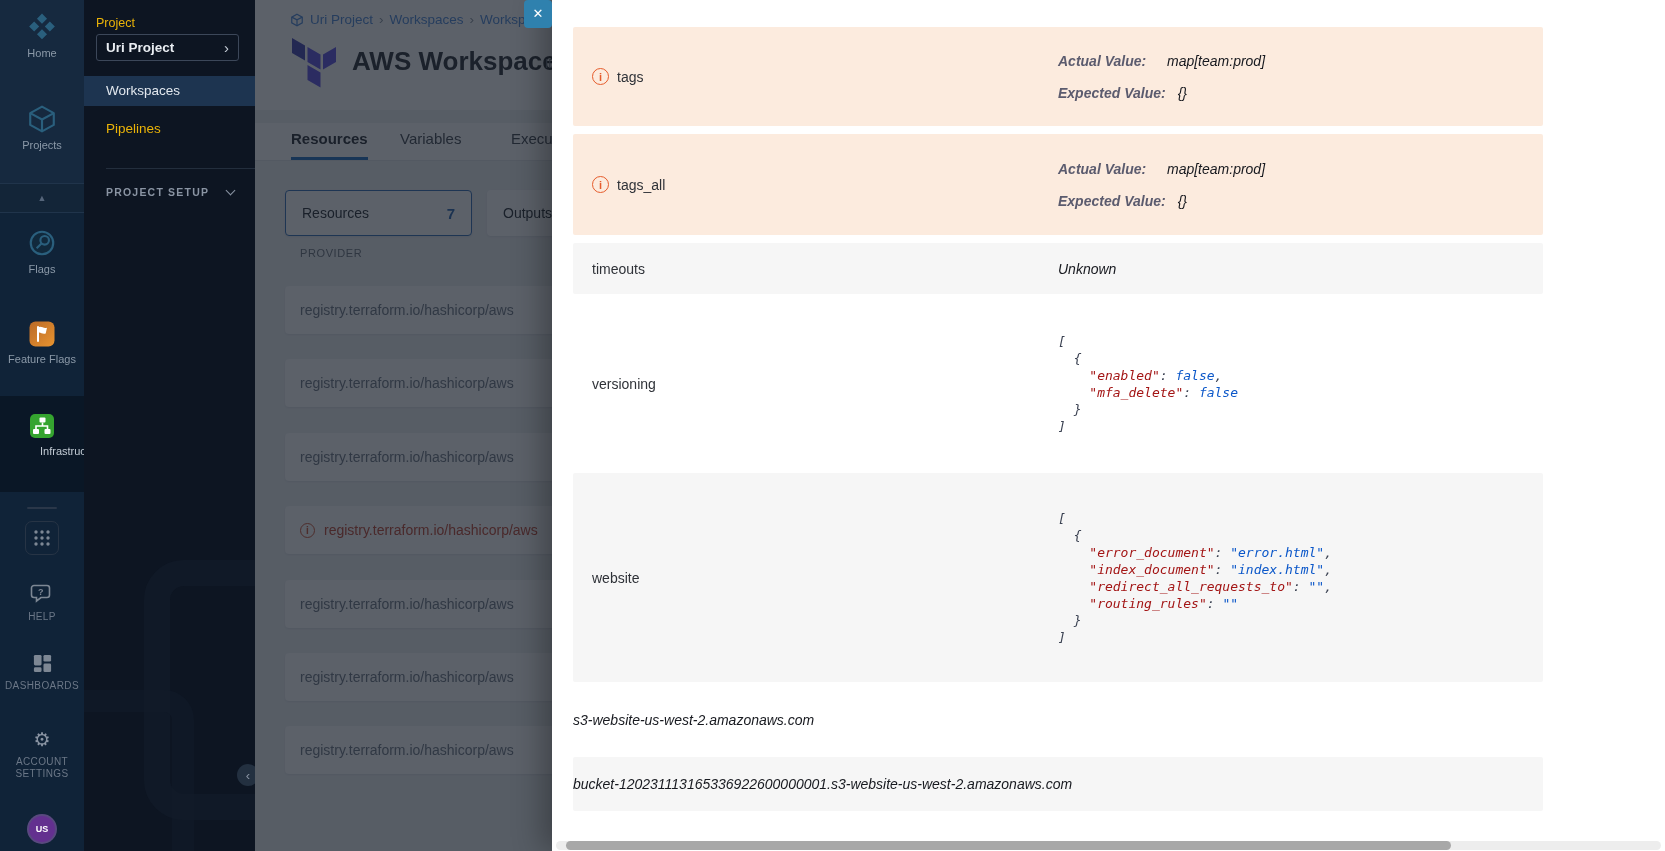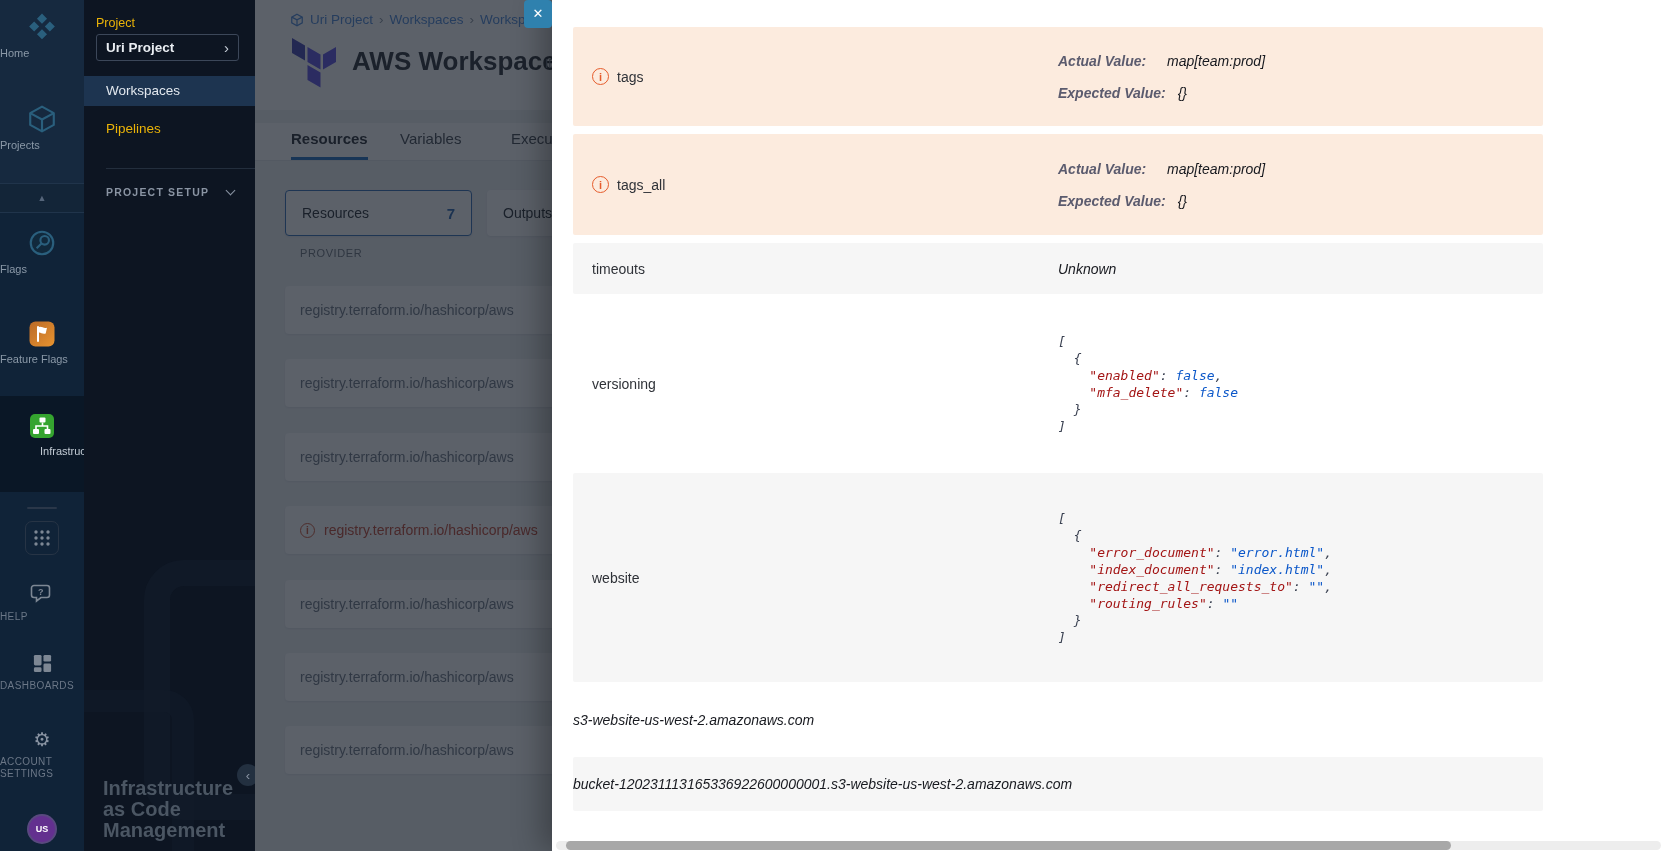--- a/index.html
+++ b/index.html
@@ -6,21 +6,21 @@
   html,body { width:1665px; height:851px; overflow:hidden; background:#0d1522;
     font-family:"Liberation Sans", sans-serif; }
   .app { position:relative; width:1665px; height:851px; overflow:hidden; }
 
   
   .modbar { position:absolute; left:0; top:0; width:84px; height:851px; background:#102338; z-index:2; }
   .modbar .sect-top { position:absolute; left:0; top:0; width:84px; height:183px; background:#16293f; }
   .modbar .sect-arrow { position:absolute; left:0; top:183px; width:84px; height:30px; background:#132538;
      border-top:1px solid #20344b; border-bottom:1px solid #20344b; color:#55657a; font-size:9px;
      display:flex; align-items:center; justify-content:center; }
-  .mod-item { position:absolute; width:84px; color:#8b99a8; font-size:11px; cursor:pointer; }
+  .mod-item { position:absolute; width:84px; text-align:center; color:#8b99a8; font-size:11px; cursor:pointer; }
   .mod-item .micon { display:flex; justify-content:center; margin-bottom:5px; }
   .mod-active-bg { position:absolute; left:0; top:396px; width:84px; height:96px; background:#0a1726; }
   .mod-label-bright { color:#c2cbd4;margin-left:40px; }
   .mod-dash-div { position:absolute; left:27px; top:507px; width:30px; height:2px; background:#2a3749; border-radius:2px; }
   .apps-box { position:absolute; left:25px; top:521px; width:34px; height:34px; border:1px solid #273445; border-radius:7px;
      display:flex; align-items:center; justify-content:center; }
   .small-label { font-size:10px; color:#6b7787; letter-spacing:.4px; }
   .gear-glyph { font-size:19px; color:#8a94a3; line-height:20px; }
   .avatar { position:absolute; left:29px; top:816px; width:26px; height:26px; border-radius:50%;
      background:#63308f; box-shadow:0 0 0 2px rgba(150,104,186,.55); color:#fff; font-size:9px; font-weight:700;
@@ -239,21 +239,20 @@
       <span>Pipelines</span>
     </div>
 
     <div class="proj-div"></div>
 
     <div class="proj-setup">
       <span>PROJECT SETUP</span>
       <span class="setup-chev"></span>
     </div>
 
-    <div class="proj-footer">Infrastructure as Code Management</div>
     <div class="collapse-handle">‹</div>
   </nav>
 
   <main class="main">
     <div class="main-header"></div>
 
     <div class="breadcrumb">
       <svg width="14" height="14" viewBox="0 0 16 16" fill="none" stroke="#4a86d8" stroke-width="1.4">
           <path d="M8 1.5l6 3.2v6.6L8 14.5l-6-3.2V4.7z"></path>
           <path d="M2 4.7l6 3.2 6-3.2M8 7.9v6.6"></path>

